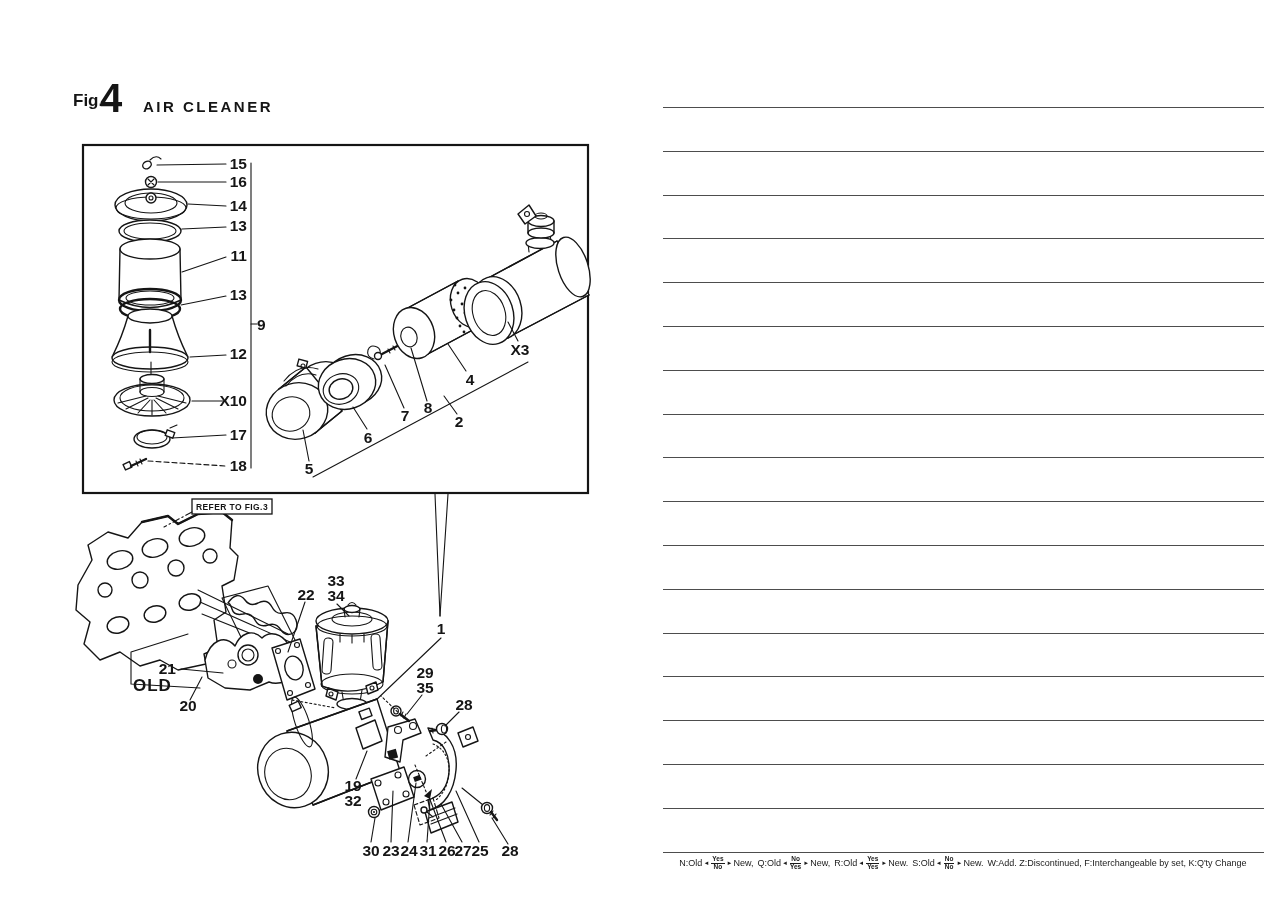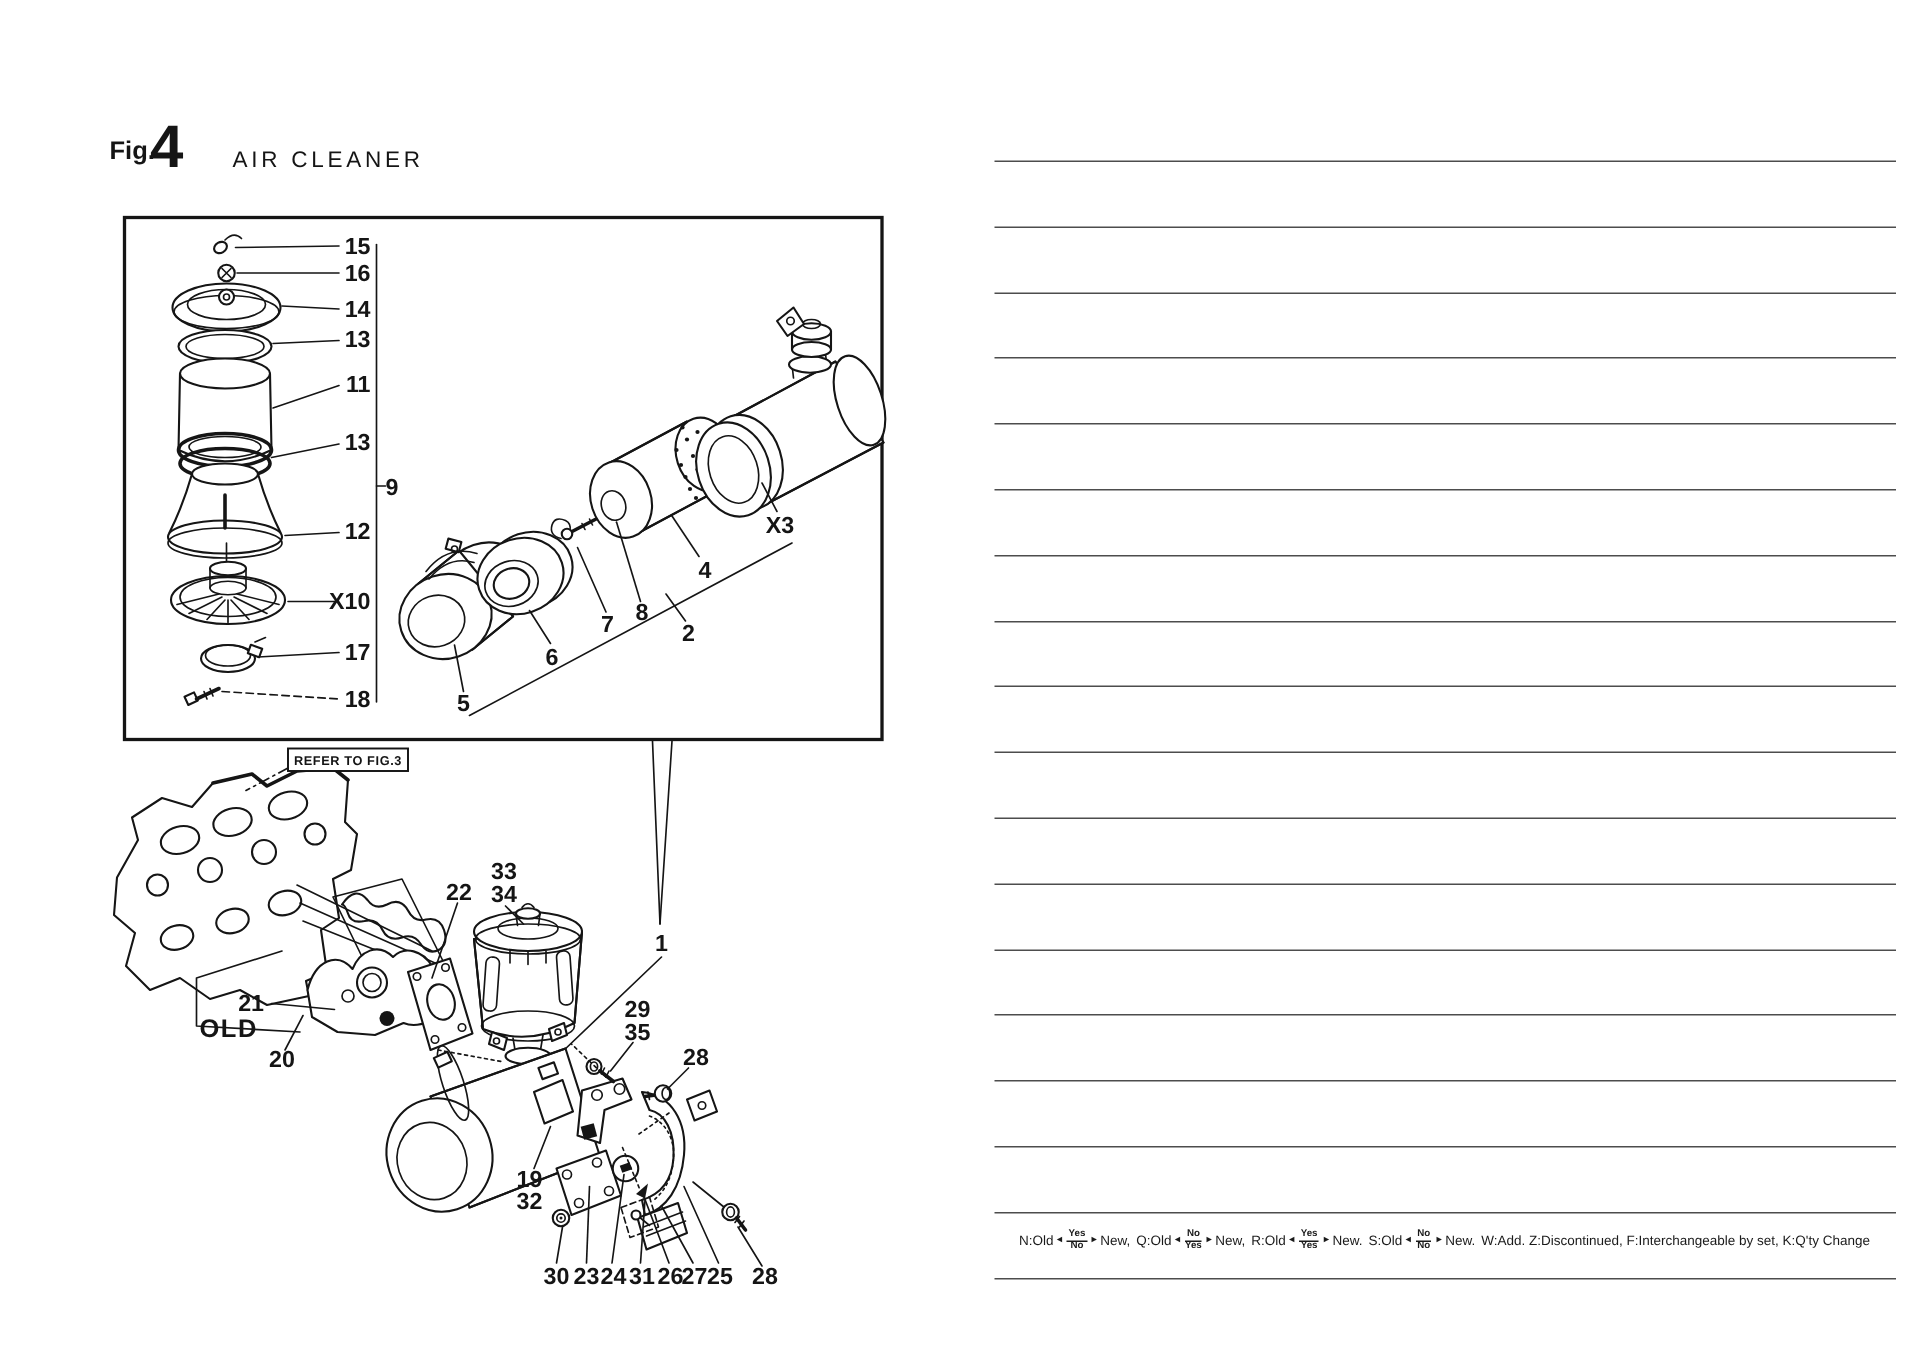--- a/index.html
+++ b/index.html
@@ -5,39 +5,39 @@
   html,body{margin:0;padding:0;}
   body{
     width:1286px;height:909px;position:relative;overflow:hidden;
     background:#ffffff;color:#151515;
     font-family:"Liberation Sans", sans-serif;
   }
   
   #header{position:absolute;left:0;top:0;width:400px;height:130px;}
   #fig-label{position:absolute;left:73px;top:91px;font-size:17px;font-weight:bold;}
   #fig-number{position:absolute;left:100px;top:78px;font-size:40px;font-weight:900;line-height:1;}
-  #fig-title{position:absolute;left:143px;top:98px;font-size:15px;font-weight:normal;letter-spacing:2.5px;margin-left:12px;}
+  #fig-title{position:absolute;left:143px;top:98px;font-size:15px;font-weight:bold;letter-spacing:2.5px;}
   
   #diagram{position:absolute;left:0;top:0;}
   .ln{stroke:#151515;stroke-width:1.4;fill:none;stroke-linecap:round;stroke-linejoin:round;}
   .lf{stroke:#151515;stroke-width:1.4;fill:#ffffff;stroke-linecap:round;stroke-linejoin:round;}
   .thin{stroke-width:1.1;}
   .thick{stroke-width:2.4;}
   .dark{fill:#151515;stroke:none;}
   text{font-family:"Liberation Sans",sans-serif;font-weight:bold;fill:#151515;}
   .co{font-size:15.5px;}
   .mid{text-anchor:middle;}
   .end{text-anchor:end;}
   .sm{font-size:8.5px;letter-spacing:0.4px;}
   .old{font-size:17px;letter-spacing:1px;}
   
   #ruled-lines{position:absolute;left:0;top:0;width:1286px;height:909px;}
   .rule{position:absolute;left:663px;width:601px;height:0;border-top:1.3px solid #4d4d4d;}
   
-  #legend{position:absolute;left:645px;top:816px;width:636px;height:22px;
+  #legend{position:absolute;left:645px;top:852px;width:636px;height:22px;
     display:flex;justify-content:center;align-items:center;gap:4px;
     font-size:9px;white-space:nowrap;color:#1a1a1a;}
   .lseg{display:inline-flex;align-items:center;gap:1px;}
   .frac{display:inline-flex;flex-direction:column;align-items:center;line-height:1.05;
     font-size:6.5px;font-weight:bold;margin:0 1px;}
   .frac .top{border-bottom:0.8px solid #1a1a1a;padding:0 1px;}
   .arr{font-size:6px;line-height:1;}
 </style>
 </head>
 <body>

